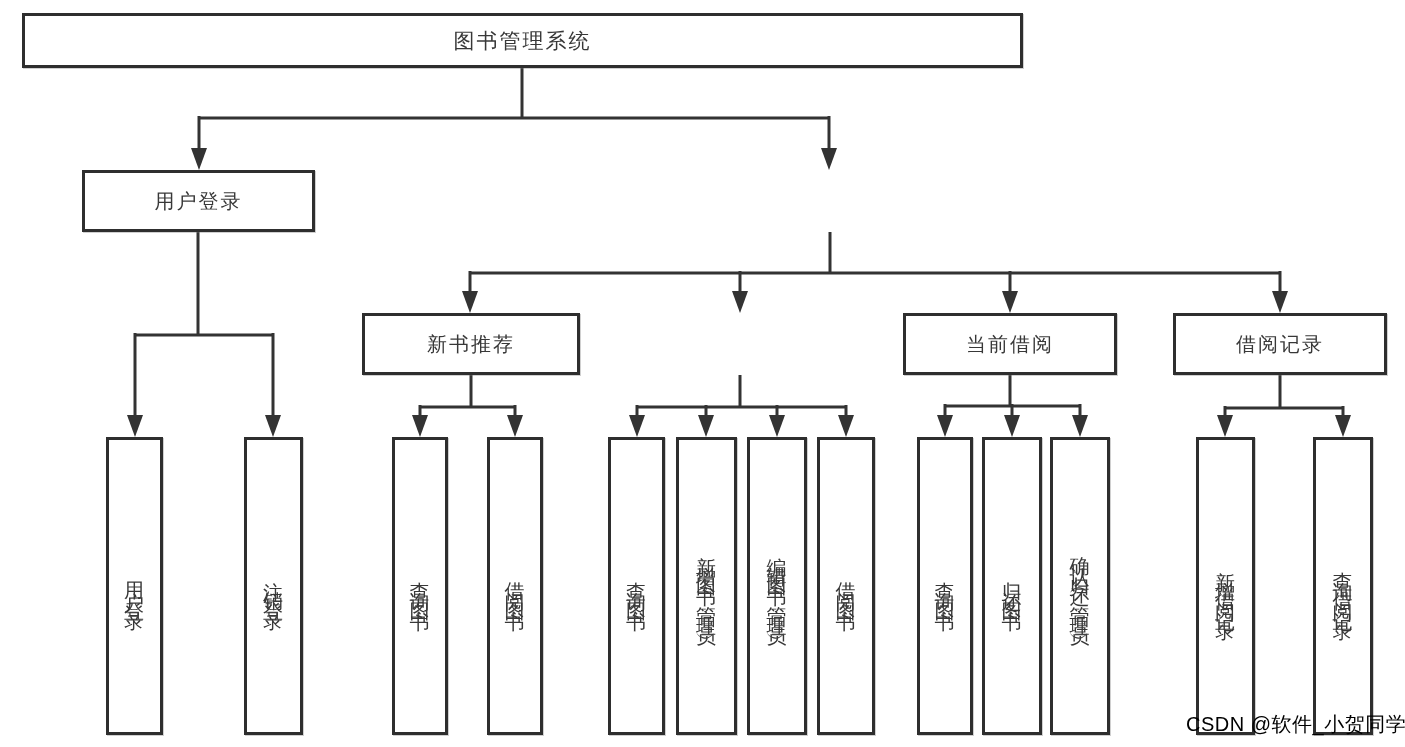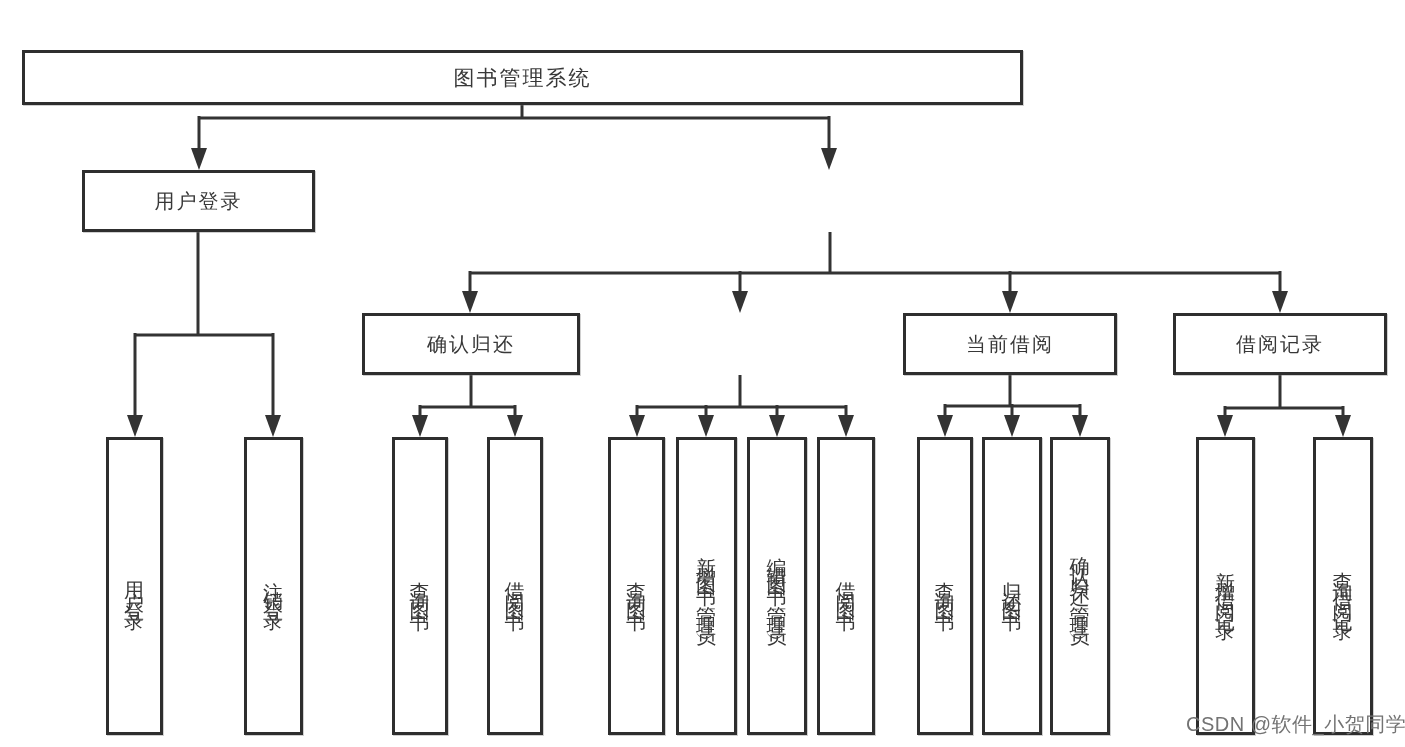--- a/index.html
+++ b/index.html
@@ -32,36 +32,35 @@
     display: flex;
     align-items: center;
     justify-content: center;
     font-size: 20px;
     letter-spacing: 2px;
     z-index: 2;
     box-shadow: 1px 1px 0 rgba(120,120,120,0.35);
   }
   .node.root {
     font-size: 21px;
-    margin-top: 37px;
   }
   .node.vnode {
     writing-mode: vertical-rl;
     text-orientation: mixed;
     letter-spacing: 10px;
     line-height: 1;
     font-size: 20px;
     text-align: center;
   }
   .watermark {
     position: absolute;
     left: 1186px;
     top: 711px;
     font-size: 20px;
-    color: #737373;
+    color: #000000;
     letter-spacing: 0.5px;
     z-index: 6;
     white-space: nowrap;
   }
 </style>
 </head>
 <body>
 
 <div class="stage">
 
@@ -136,21 +135,21 @@
 
       <polygon points="1217,415 1233,415 1225,437"></polygon>
       <polygon points="1335,415 1351,415 1343,437"></polygon>
     </g>
   </svg>
 
   <div class="node root" style="left:22px; top:13px; width:1001px; height:55px;">图书管理系统</div>
 
   <div class="node" style="left:82px; top:170px; width:233px; height:62px;">用户登录</div>
 
-  <div class="node" style="left:362px; top:313px; width:218px; height:62px;">确认归还</div>
+  <div class="node" style="left:362px; top:313px; width:218px; height:62px;">新书推荐</div>
   <div class="node" style="left:1173px; top:313px; width:214px; height:62px;">借阅记录</div>
   <div class="node" style="left:903px; top:313px; width:214px; height:62px;">当前借阅</div>
 
   <div class="node vnode" style="left:106px; top:437px; width:57px; height:298px;">用户登录</div>
   <div class="node vnode" style="left:244px; top:437px; width:59px; height:298px;">注销登录</div>
 
   <div class="node vnode" style="left:392px; top:437px; width:56px; height:298px;">查询图书</div>
   <div class="node vnode" style="left:487px; top:437px; width:56px; height:298px;">借阅图书</div>
 
   <div class="node vnode" style="left:608px; top:437px; width:57px; height:298px;">查询图书</div>

